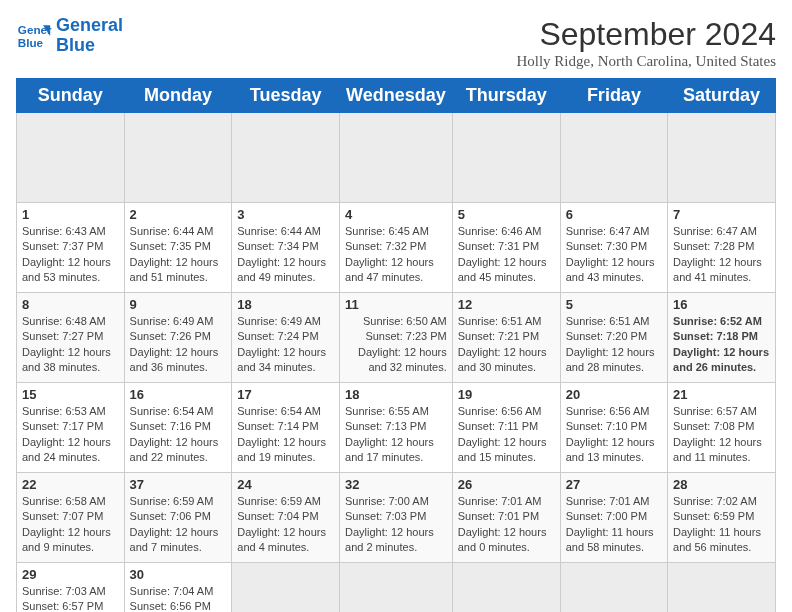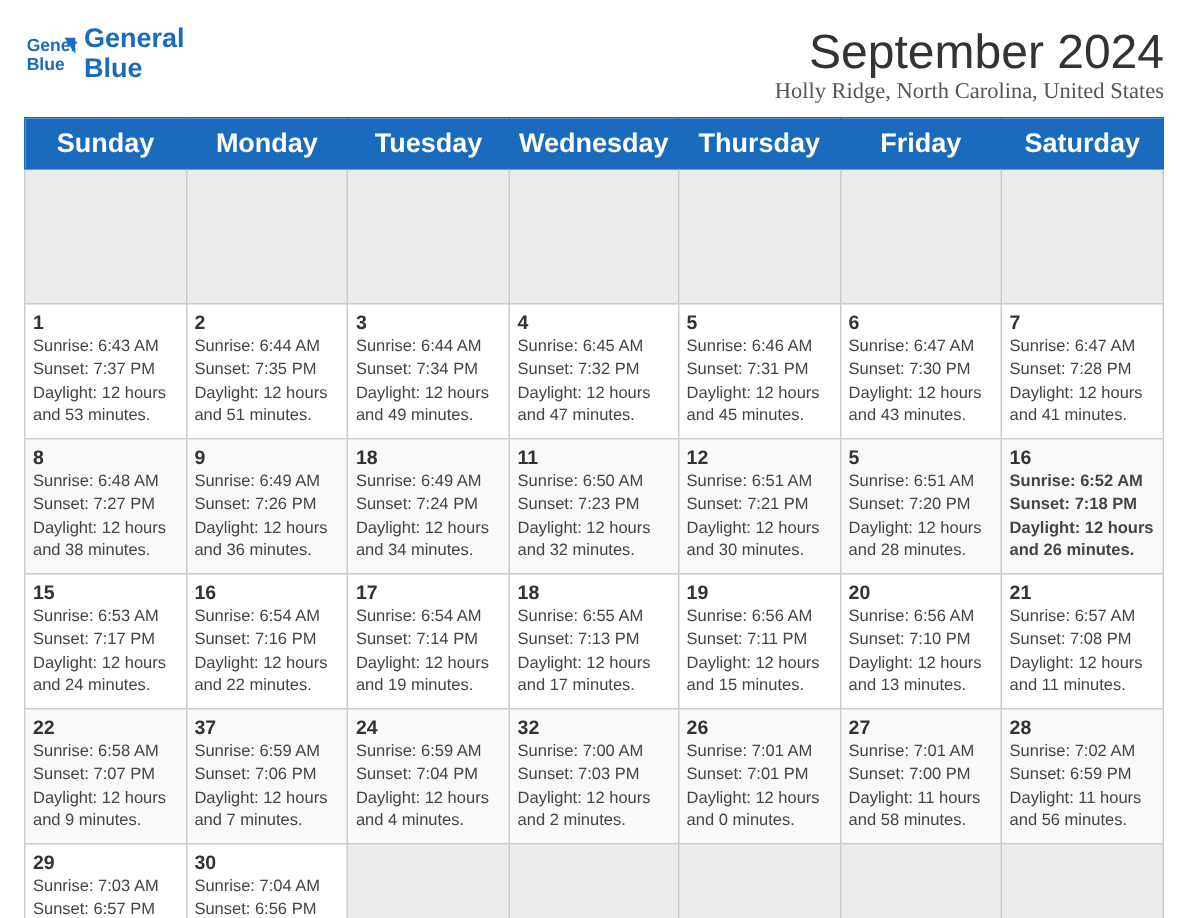--- a/index.html
+++ b/index.html
@@ -200,21 +200,21 @@
         </td>
         <td>
           <span class="day-number">18</span>
           <div class="day-info" style="white-space: pre-line;">Sunrise: 6:49 AM
 Sunset: 7:24 PM
 Daylight: 12 hours
 and 34 minutes.</div>
         </td>
         <td>
           <span class="day-number">11</span>
-          <div class="day-info" style="white-space: pre-line;">Sunrise: 6:50 AM
+          <div class="day-info" style="white-space: pre-line; text-align: right;">Sunrise: 6:50 AM
 Sunset: 7:23 PM
 Daylight: 12 hours
 and 32 minutes.</div>
         </td>
         <td>
           <span class="day-number">12</span>
           <div class="day-info" style="white-space: pre-line;">Sunrise: 6:51 AM
 Sunset: 7:21 PM
 Daylight: 12 hours
 and 30 minutes.</div>

